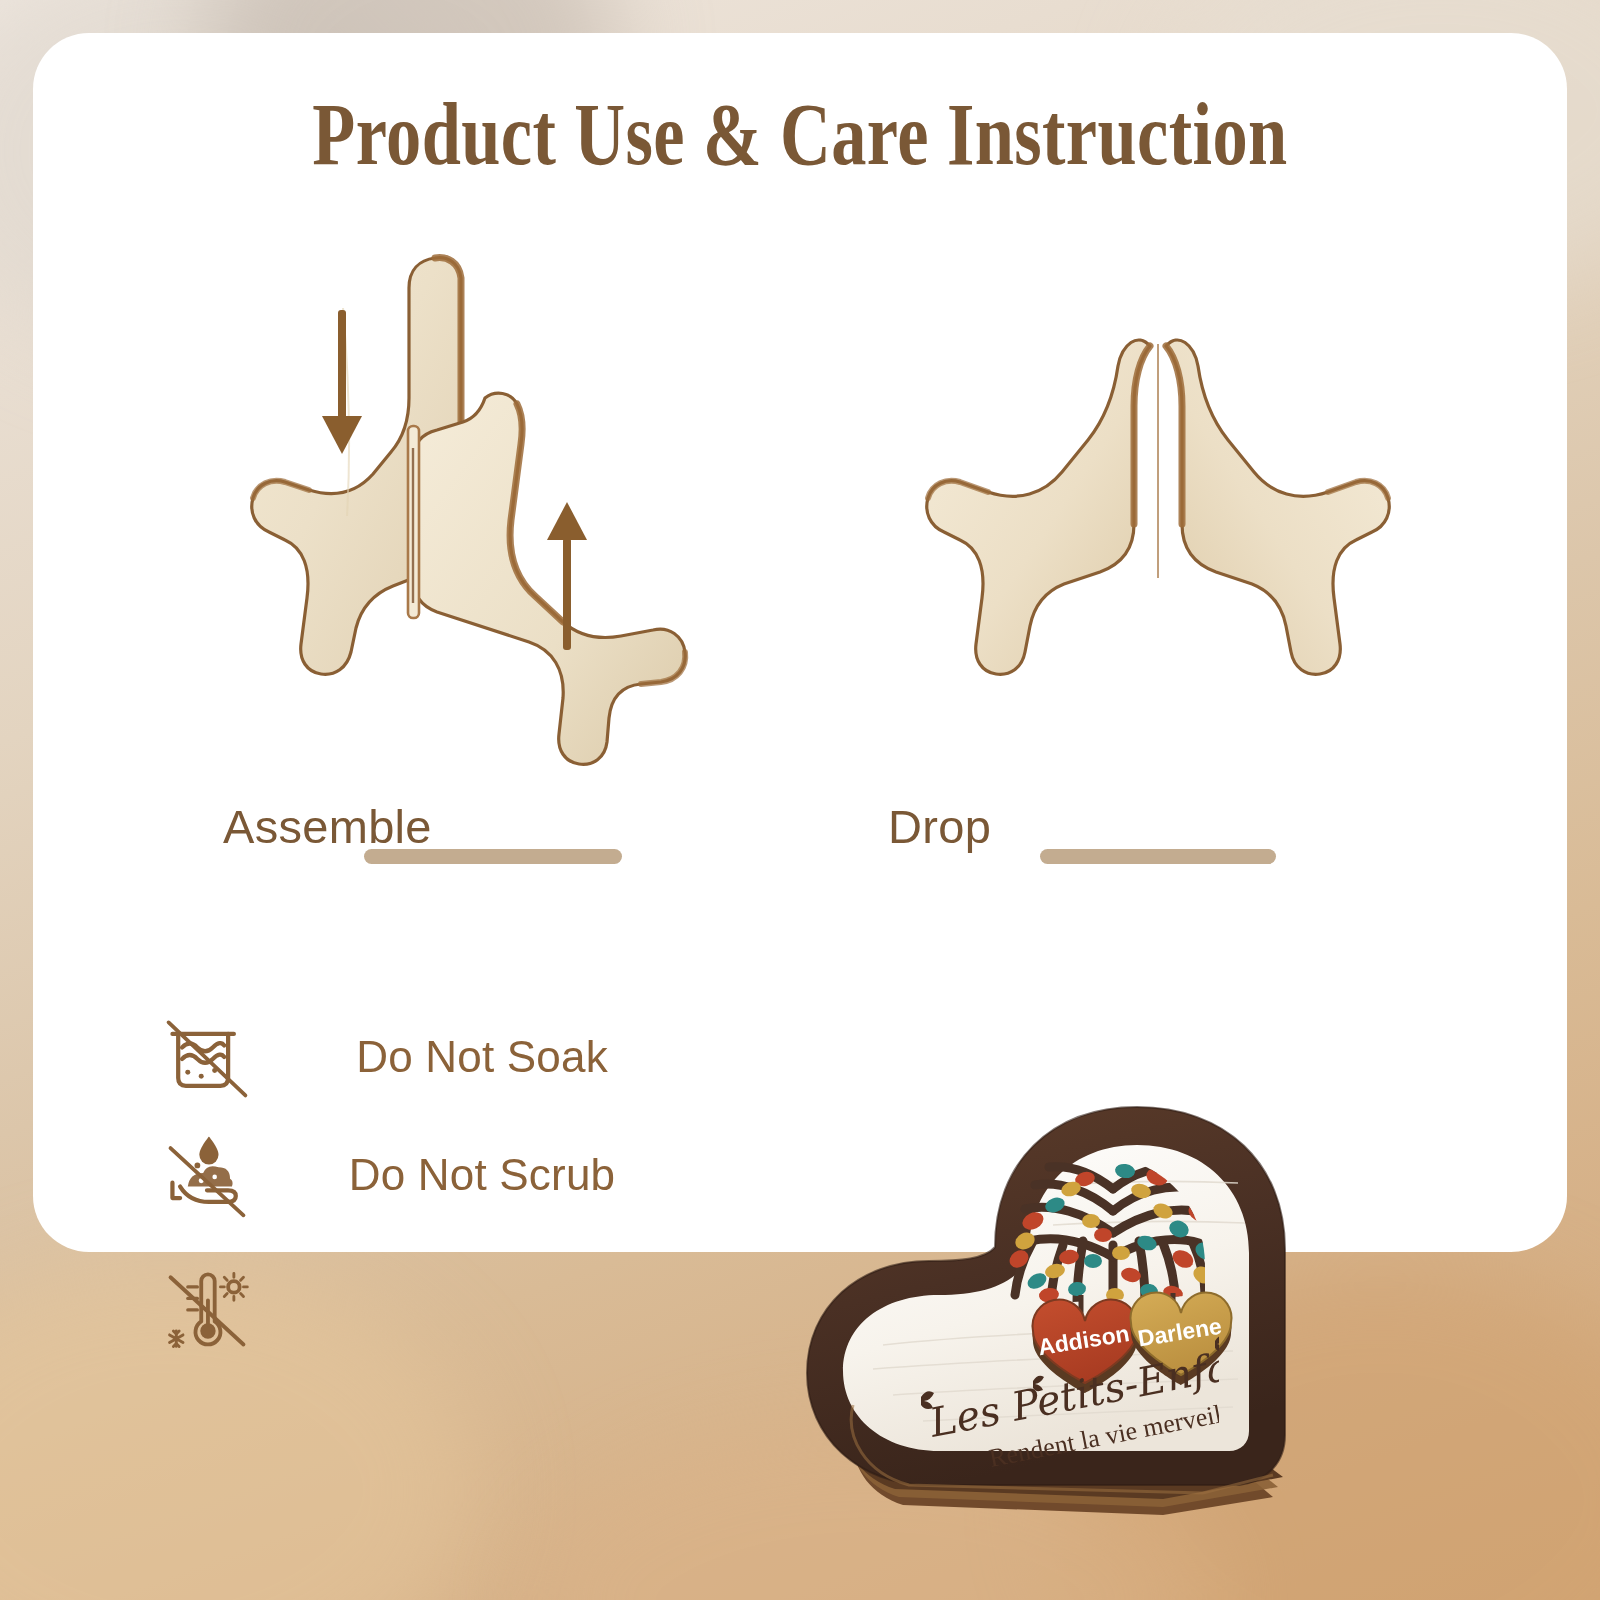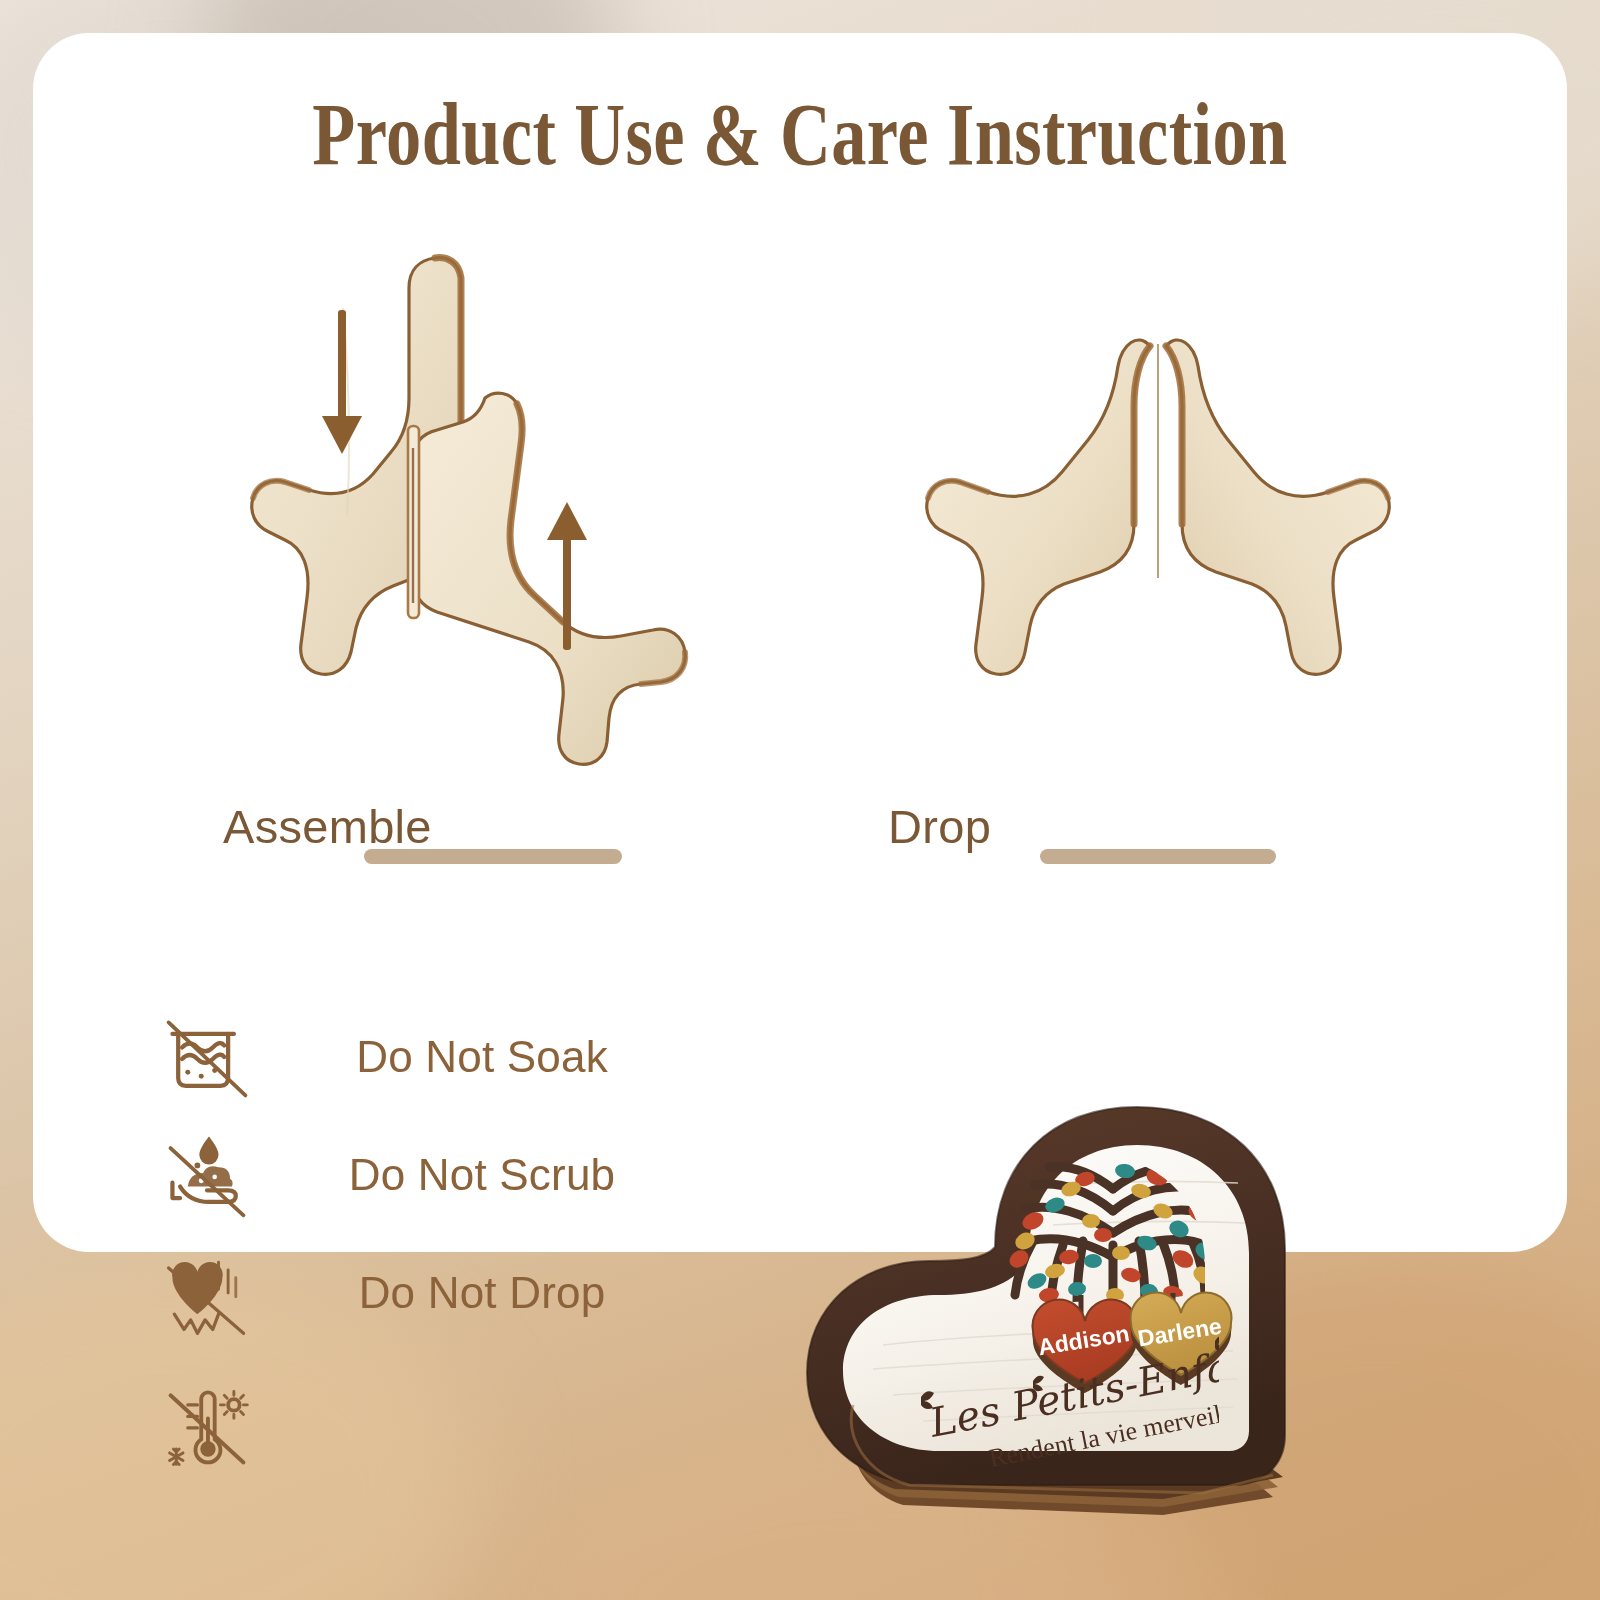--- a/index.html
+++ b/index.html
@@ -343,33 +343,20 @@
             <circle cx="44" cy="56" r="2.6" fill="#ffffff" stroke="none"></circle>
             <circle cx="58" cy="52" r="2.4" fill="#ffffff" stroke="none"></circle>
             <path d="M14 58 L14 74 L22 74"></path>
             <path d="M22 62 Q32 78 52 78 L72 78 Q80 78 80 72 Q80 66 72 66 L50 66"></path>
             <line x1="12" y1="22" x2="88" y2="92" stroke-width="4"></line>
           </svg>
         </div>
         <div class="care-text">Do Not Scrub</div>
       </div>
 
-      <div class="care-row">
-        <div class="care-icon">
-          <svg viewBox="0 0 100 100" xmlns="http://www.w3.org/2000/svg" fill="none" stroke="#8b6239" stroke-width="3.4" stroke-linecap="round" stroke-linejoin="round">
-            <path d="M40 72 C40 72 14 52 14 34 A13 13 0 0 1 40 28 A13 13 0 0 1 66 34 C66 52 40 72 40 72 Z" fill="#8b6239" stroke="none"></path>
-            <path d="M62 18 L62 46" stroke-width="3"></path>
-            <path d="M72 26 L72 50" stroke-width="3"></path>
-            <path d="M80 34 L80 54" stroke-width="3" opacity=".8"></path>
-            <path d="M16 72 L26 88 L33 78 L40 92 L48 78 L56 88 L62 72" stroke-width="3.4"></path>
-            <line x1="10" y1="24" x2="88" y2="92" stroke-width="3.4"></line>
-          </svg>
-        </div>
-        <div class="care-text">Do Not Drop</div>
-      </div>
 
       <div class="care-row two-line">
         <div class="care-icon">
           <svg viewBox="0 0 100 100" xmlns="http://www.w3.org/2000/svg" fill="none" stroke="#8b6239" stroke-width="4" stroke-linecap="round" stroke-linejoin="round">
             <path d="M44 22 A7 7 0 0 1 58 22 L58 64 A13 13 0 1 1 44 64 Z"></path>
             <circle cx="51" cy="74" r="8" fill="#8b6239" stroke="none"></circle>
             <rect x="49" y="40" width="4" height="30" rx="2" fill="#8b6239" stroke="none"></rect>
             <path d="M30 28 L40 28" stroke-width="3.4"></path>
             <path d="M30 40 L40 40" stroke-width="3.4"></path>
             <path d="M30 52 L40 52" stroke-width="3.4"></path>

